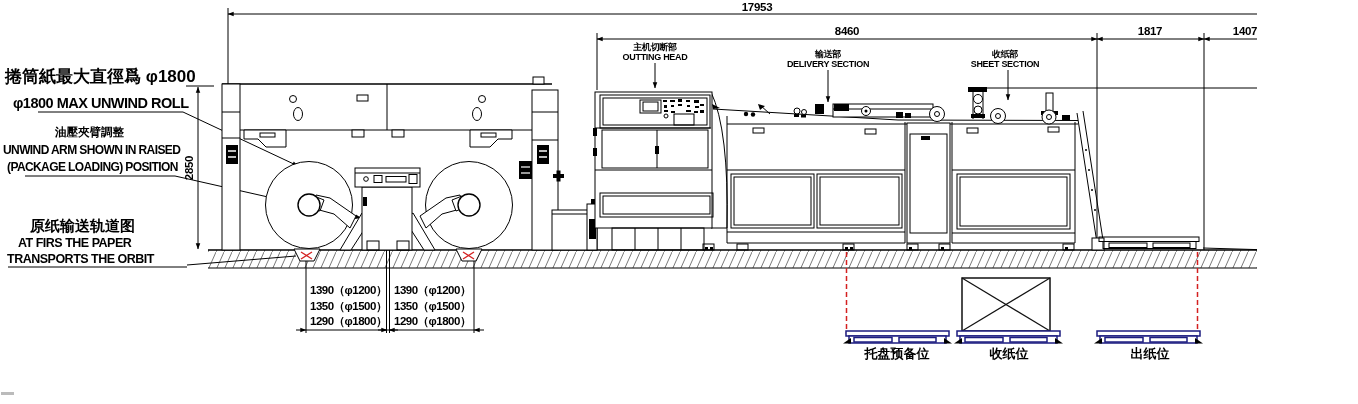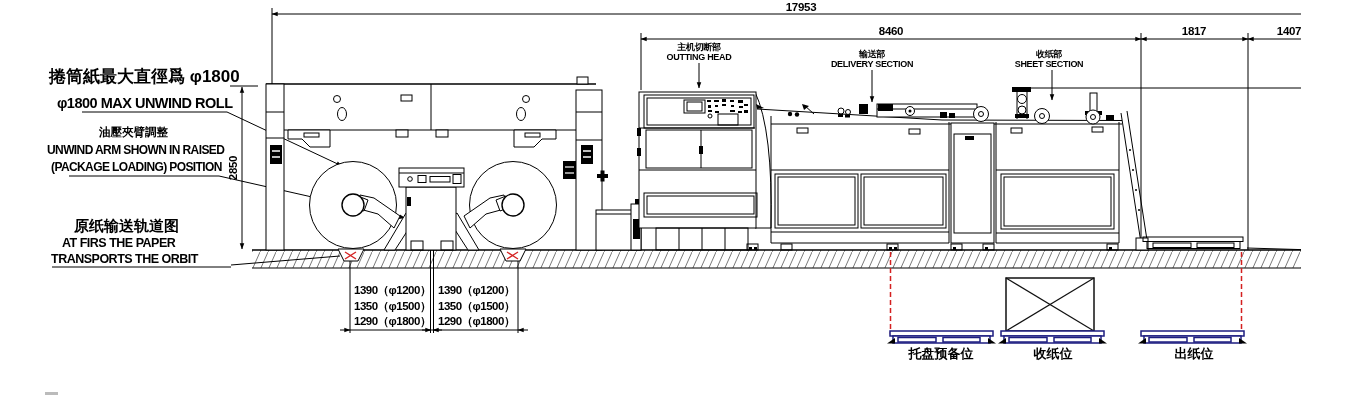--- a/index.html
+++ b/index.html
@@ -1,16 +1,16 @@
 <!DOCTYPE html>
 <html style="--ink: #000000; --pallet: #1c1c80; --alert: #d42020; --paper: #ffffff;"><head>
 <meta charset="utf-8">
 <style>
   html,body{margin:0;padding:0;background:#fff;}
-  .stage{position:relative;width:1257px;height:404px;background:#fff;overflow:hidden;padding-left:44px;}
+  .stage{position:relative;width:1257px;height:404px;background:#fff;overflow:hidden;}
   svg{display:block;}
   text{font-family:"Liberation Sans","DejaVu Sans",sans-serif;fill:#000;}
   .s{stroke:#000;fill:none;stroke-width:1;}
   .s2{stroke:#000;fill:none;stroke-width:1.6;}
   .f{fill:#fff;stroke:#000;stroke-width:1;}
   .f2{fill:#fff;stroke:#000;stroke-width:1.4;}
   .k{fill:#000;stroke:none;}
   .dim{font-size:11.5px;font-weight:bold;letter-spacing:-0.3px;}
   .lbl{font-size:9px;font-weight:bold;letter-spacing:-0.3px;}
   .tbl{font-size:11.5px;font-weight:bold;letter-spacing:-0.5px;}

